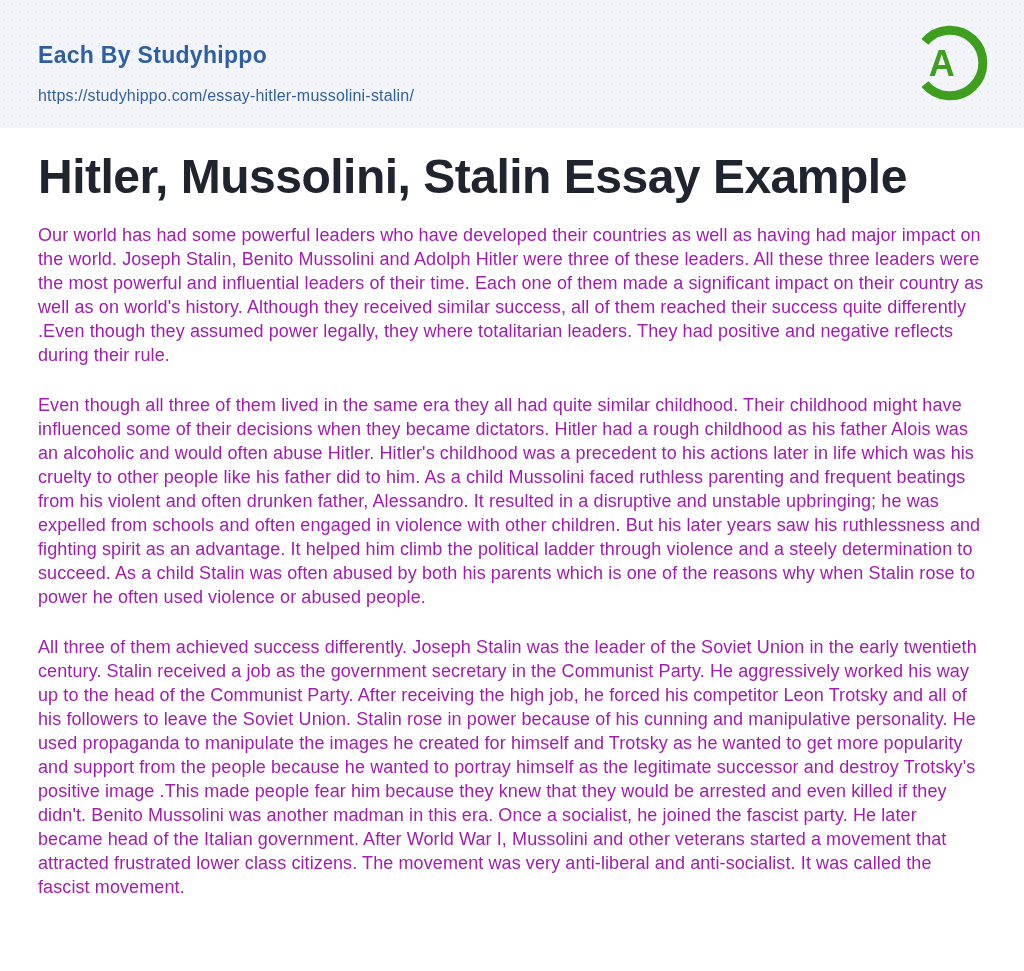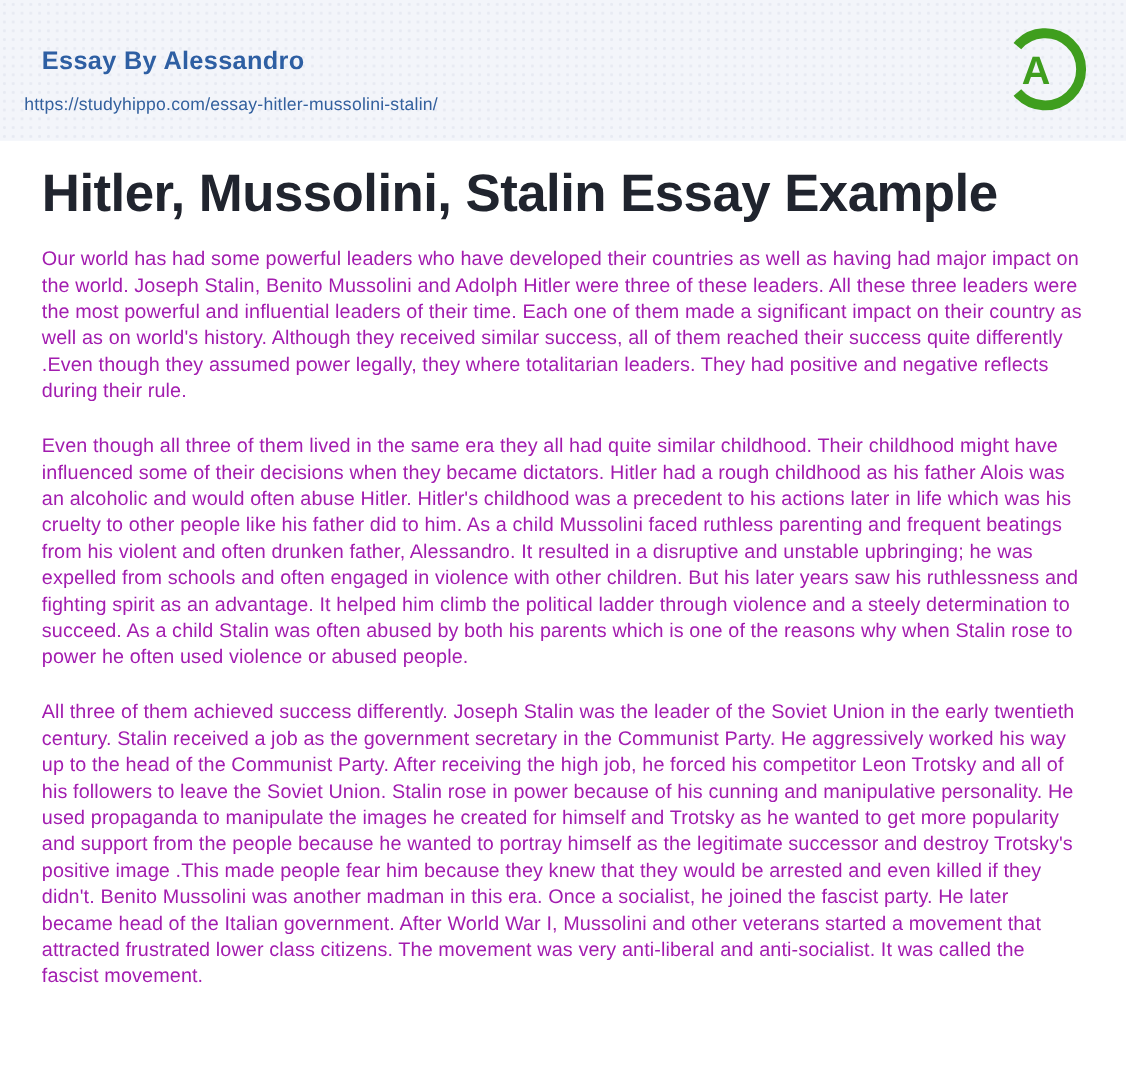--- a/index.html
+++ b/index.html
@@ -27,21 +27,21 @@
     position: absolute;
     left: 38px;
     top: 42px;
     font-size: 23px;
     font-weight: 700;
     letter-spacing: 0.3px;
     color: #2e5fa3;
   }
   .url {
     position: absolute;
-    left: 22px;
+    left: 38px;
     top: 87px;
     font-size: 16px;
     letter-spacing: 0.2px;
     color: #33609e;
   }
   .logo {
     position: absolute;
     right: 33px;
     top: 21px;
     width: 82px;
@@ -73,21 +73,21 @@
     letter-spacing: 0.1px;
     color: #a21caf;
   }
 </style>
 </head>
 <body>
 
 <div class="page">
 
   <header class="header">
-    <div class="byline">Essay By Alessandro</div>
+    <div class="byline">Each By Studyhippo</div>
     <div class="url">https://studyhippo.com/essay-hitler-mussolini-stalin/</div>
     <div class="logo">
       <svg viewBox="0 0 100 100" aria-hidden="true">
         <path d="M 19.4 24.3 A 40 40 0 1 1 19.4 75.7" fill="none" stroke="#3f9e1e" stroke-width="11"></path>
         <text x="40" y="66" text-anchor="middle">A</text>
       </svg>
     </div>
   </header>
 
   <main class="content">

